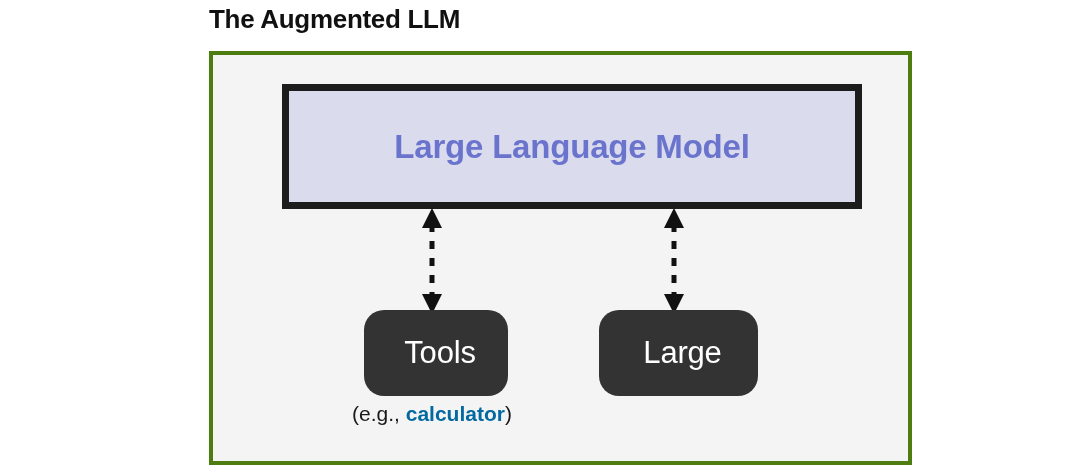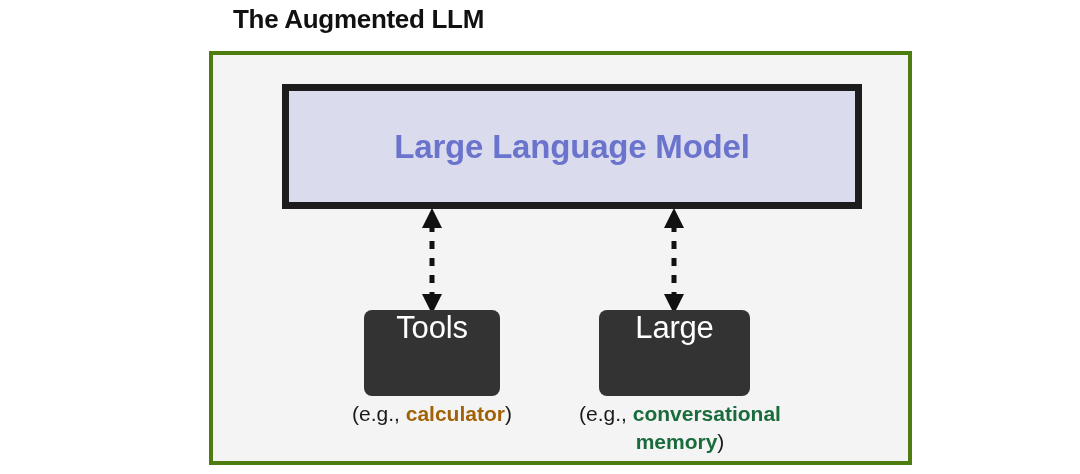--- a/index.html
+++ b/index.html
@@ -17,21 +17,20 @@
 
   #page-title {
     position: absolute;
     left: 209px;
     top: 4px;
     font-size: 26px;
     font-weight: bold;
     color: #111111;
     letter-spacing: -0.3px;
     white-space: nowrap;
-    margin-left: 24px;
   }
 
   #diagram-frame {
     position: absolute;
     left: 209px;
     top: 51px;
     width: 703px;
     height: 414px;
     box-sizing: border-box;
     border: 4px solid #4d7c0f;
@@ -57,23 +56,25 @@
     font-weight: bold;
     color: #6b74cc;
     letter-spacing: -0.2px;
     white-space: nowrap;
   }
 
   
   .node-box {
     position: absolute;
     background: #333333;
-    border-radius: 8px;
+    border-radius: 20px;
     display: flex;
+    align-items: center;
     justify-content: center;
+    padding-left: 8px;
   }
   .node-label {
     color: #ffffff;
     font-size: 31px;
     letter-spacing: -0.2px;
     white-space: nowrap;
   }
 
   #tools-box {
     left: 151px;
@@ -111,21 +112,21 @@
     left: 89px;
     top: 345px;
     width: 260px;
   }
   #memory-caption {
     left: 322px;
     top: 345px;
     width: 290px;
   }
 
-  .accent-red { color: #a16207; font-weight: bold; }
+  .accent-red { color: #0369a1; font-weight: bold; }
   .accent-green { color: #1a6b3c; font-weight: bold; }
 </style>
 </head>
 <body>
 
 <div id="page-title">The Augmented LLM</div>
 
 <div id="diagram-frame">
 
   <div id="llm-box">
@@ -147,15 +148,14 @@
   <div class="node-box" id="tools-box">
     <span class="node-label">Tools</span>
   </div>
 
   <div class="node-box" id="memory-box">
     <span class="node-label">Large</span>
   </div>
 
   <div class="caption" id="tools-caption"><span>(e.g., </span><span class="accent-red">calculator</span><span>)</span></div>
 
-  <div class="caption" id="memory-caption"><span>(e.g., </span><span class="accent-green">conversational memory</span><span>)</span></div>
 
 </div>
 
 </body></html>

